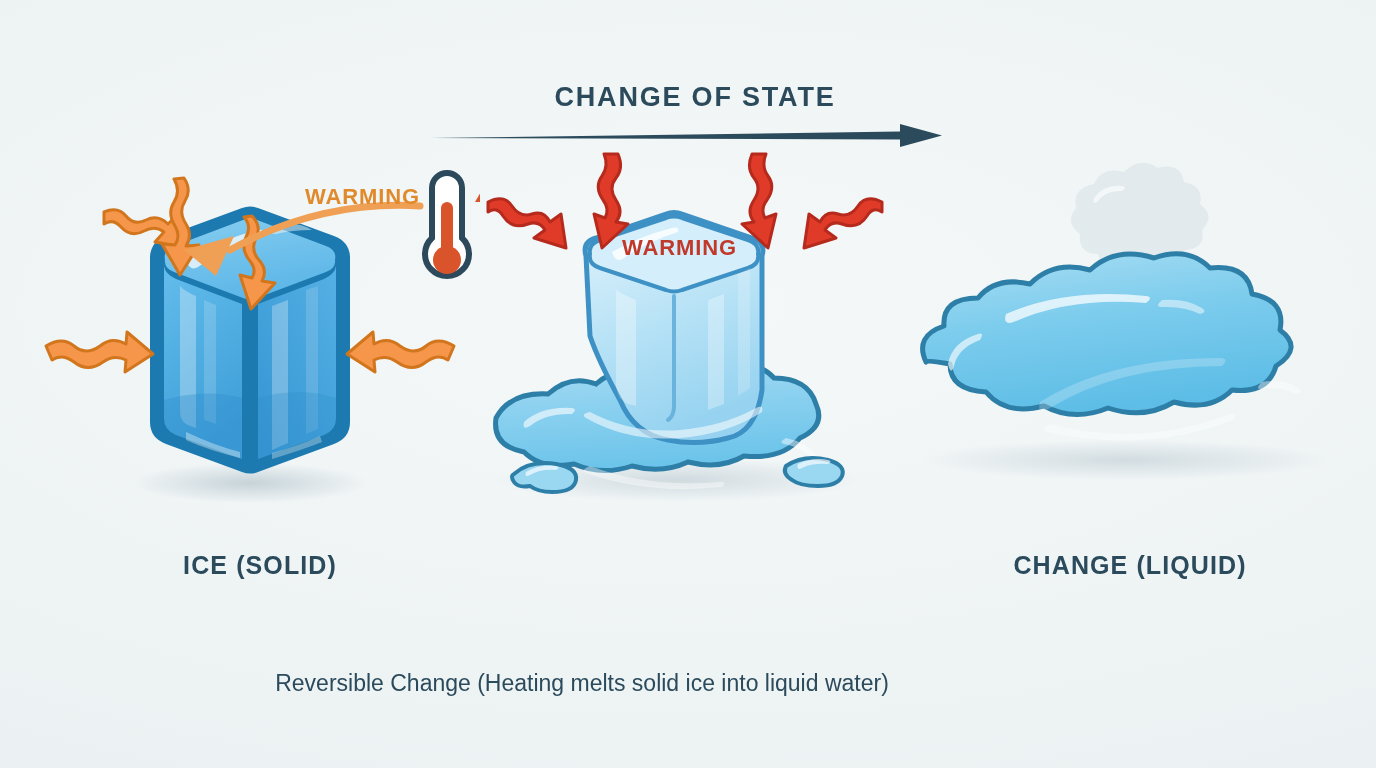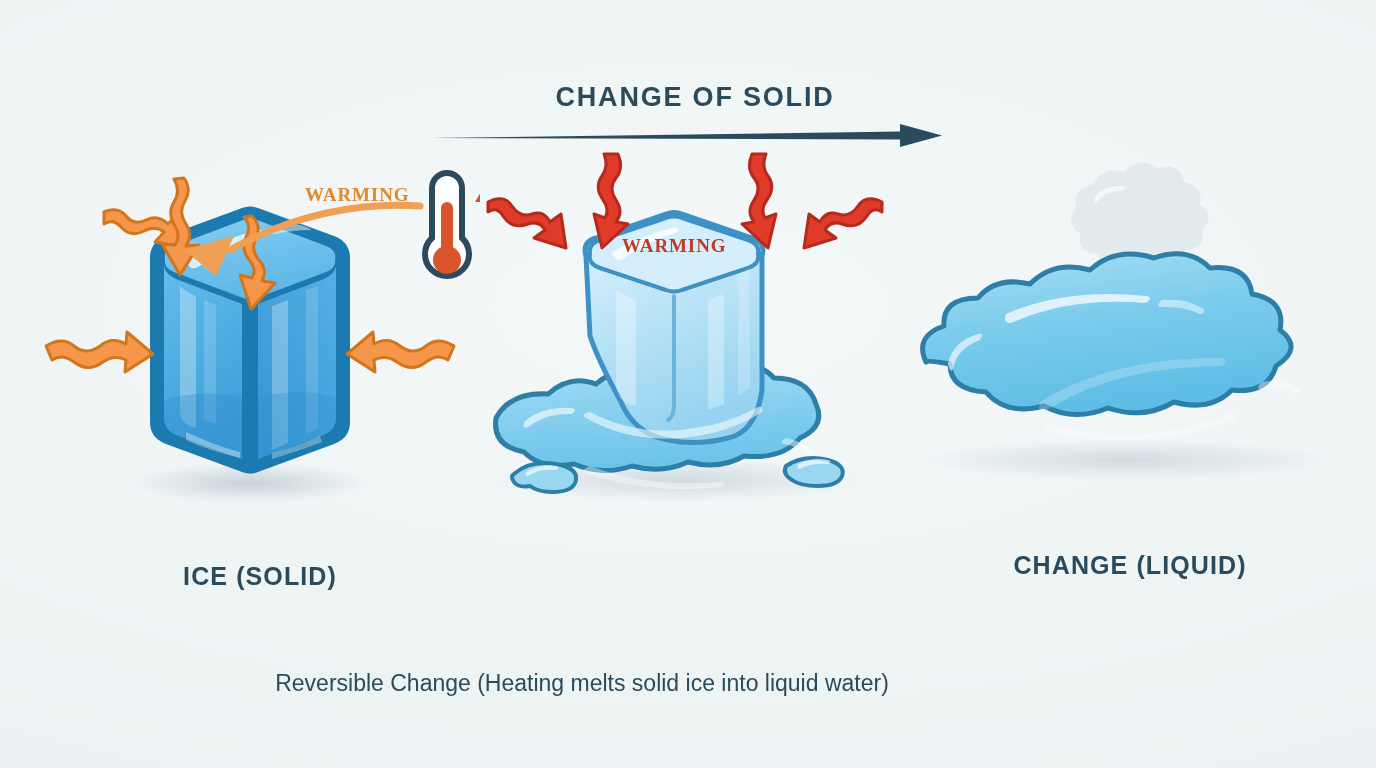--- a/index.html
+++ b/index.html
@@ -57,32 +57,32 @@
     position: absolute;
     top: 551px;
     text-align: center;
     font-size: 25px;
     font-weight: bold;
     letter-spacing: 1.1px;
     color: #2b4b5c;
     white-space: nowrap;
     font-family: "Liberation Sans", sans-serif;
   }
-  #label-ice   { left: 60px;  width: 400px; margin-top: 11px; }
+  #label-ice   { left: 60px;  width: 400px; }
   #label-melt  { left: 487px; width: 400px; }
   #label-water { left: 930px; width: 400px; }
 
   
   .warming-label {
     position: absolute;
-    font-size: 19px;
+    font-size: 22px;
     font-weight: bold;
     letter-spacing: 0.9px;
     white-space: nowrap;
-    font-family: Liberation Serif, serif;
+    font-family: Liberation Sans, sans-serif;
   }
   #warming-left  { left: 305px; top: 184px; color: #e08a2b; }
   #warming-right { left: 622px; top: 235px; color: #c0392b; }
 
   
   #caption {
     position: absolute;
     left: 0;
     top: 670px;
     width: 1164px;
@@ -91,21 +91,21 @@
     color: #2b4b5c;
     font-family: "Liberation Sans", sans-serif;
   }
 </style>
 </head>
 <body>
 
 <div id="stage">
 
   <div id="title-block">
-    <div id="diagram-title">CHANGE OF SOLID</div>
+    <div id="diagram-title">CHANGE OF STATE</div>
   </div>
 
   <svg id="arrow-svg" width="530" height="35" viewBox="0 0 530 35">
     <path d="M0,20 L470,13.5 L470,6 L512,17.5 L470,29 L470,21.5 Z" fill="#2b4b5c"></path>
   </svg>
 
   <div class="panel" id="panel-ice">
     <svg class="stage-svg" width="460" height="440" viewBox="0 0 460 440">
       <defs>
         <linearGradient id="iceTop" x1="0" y1="0" x2="0.4" y2="1">

